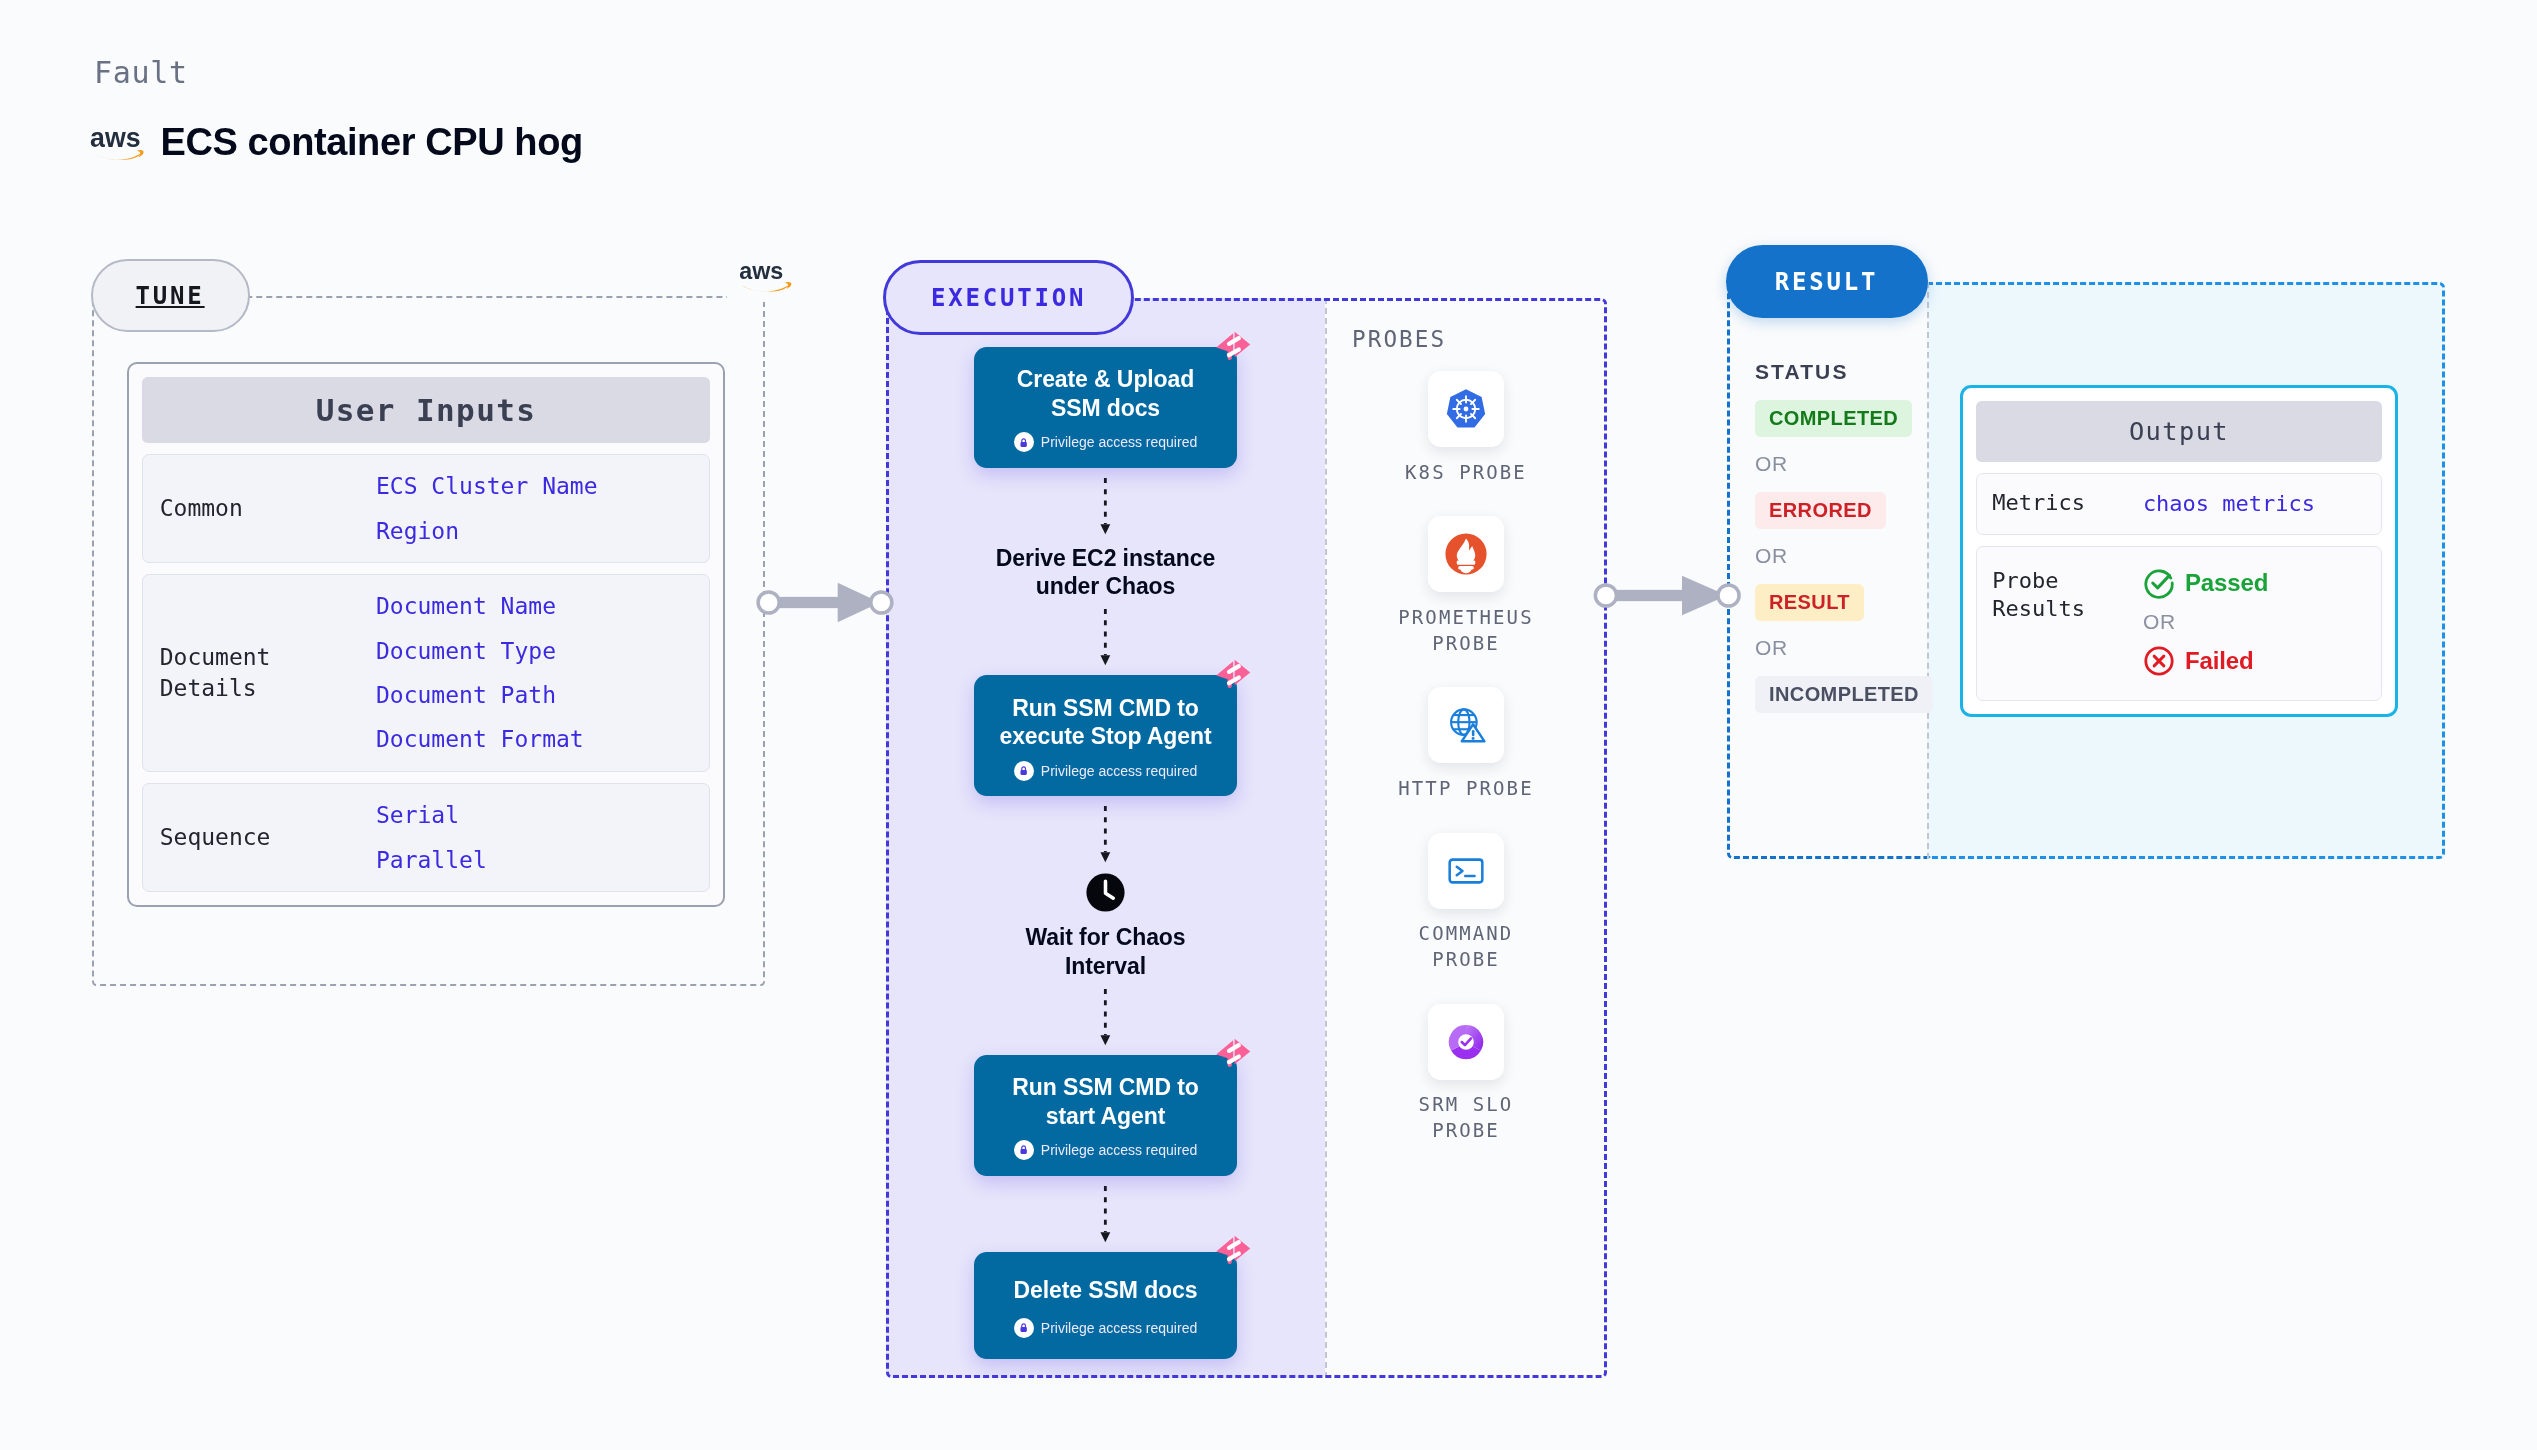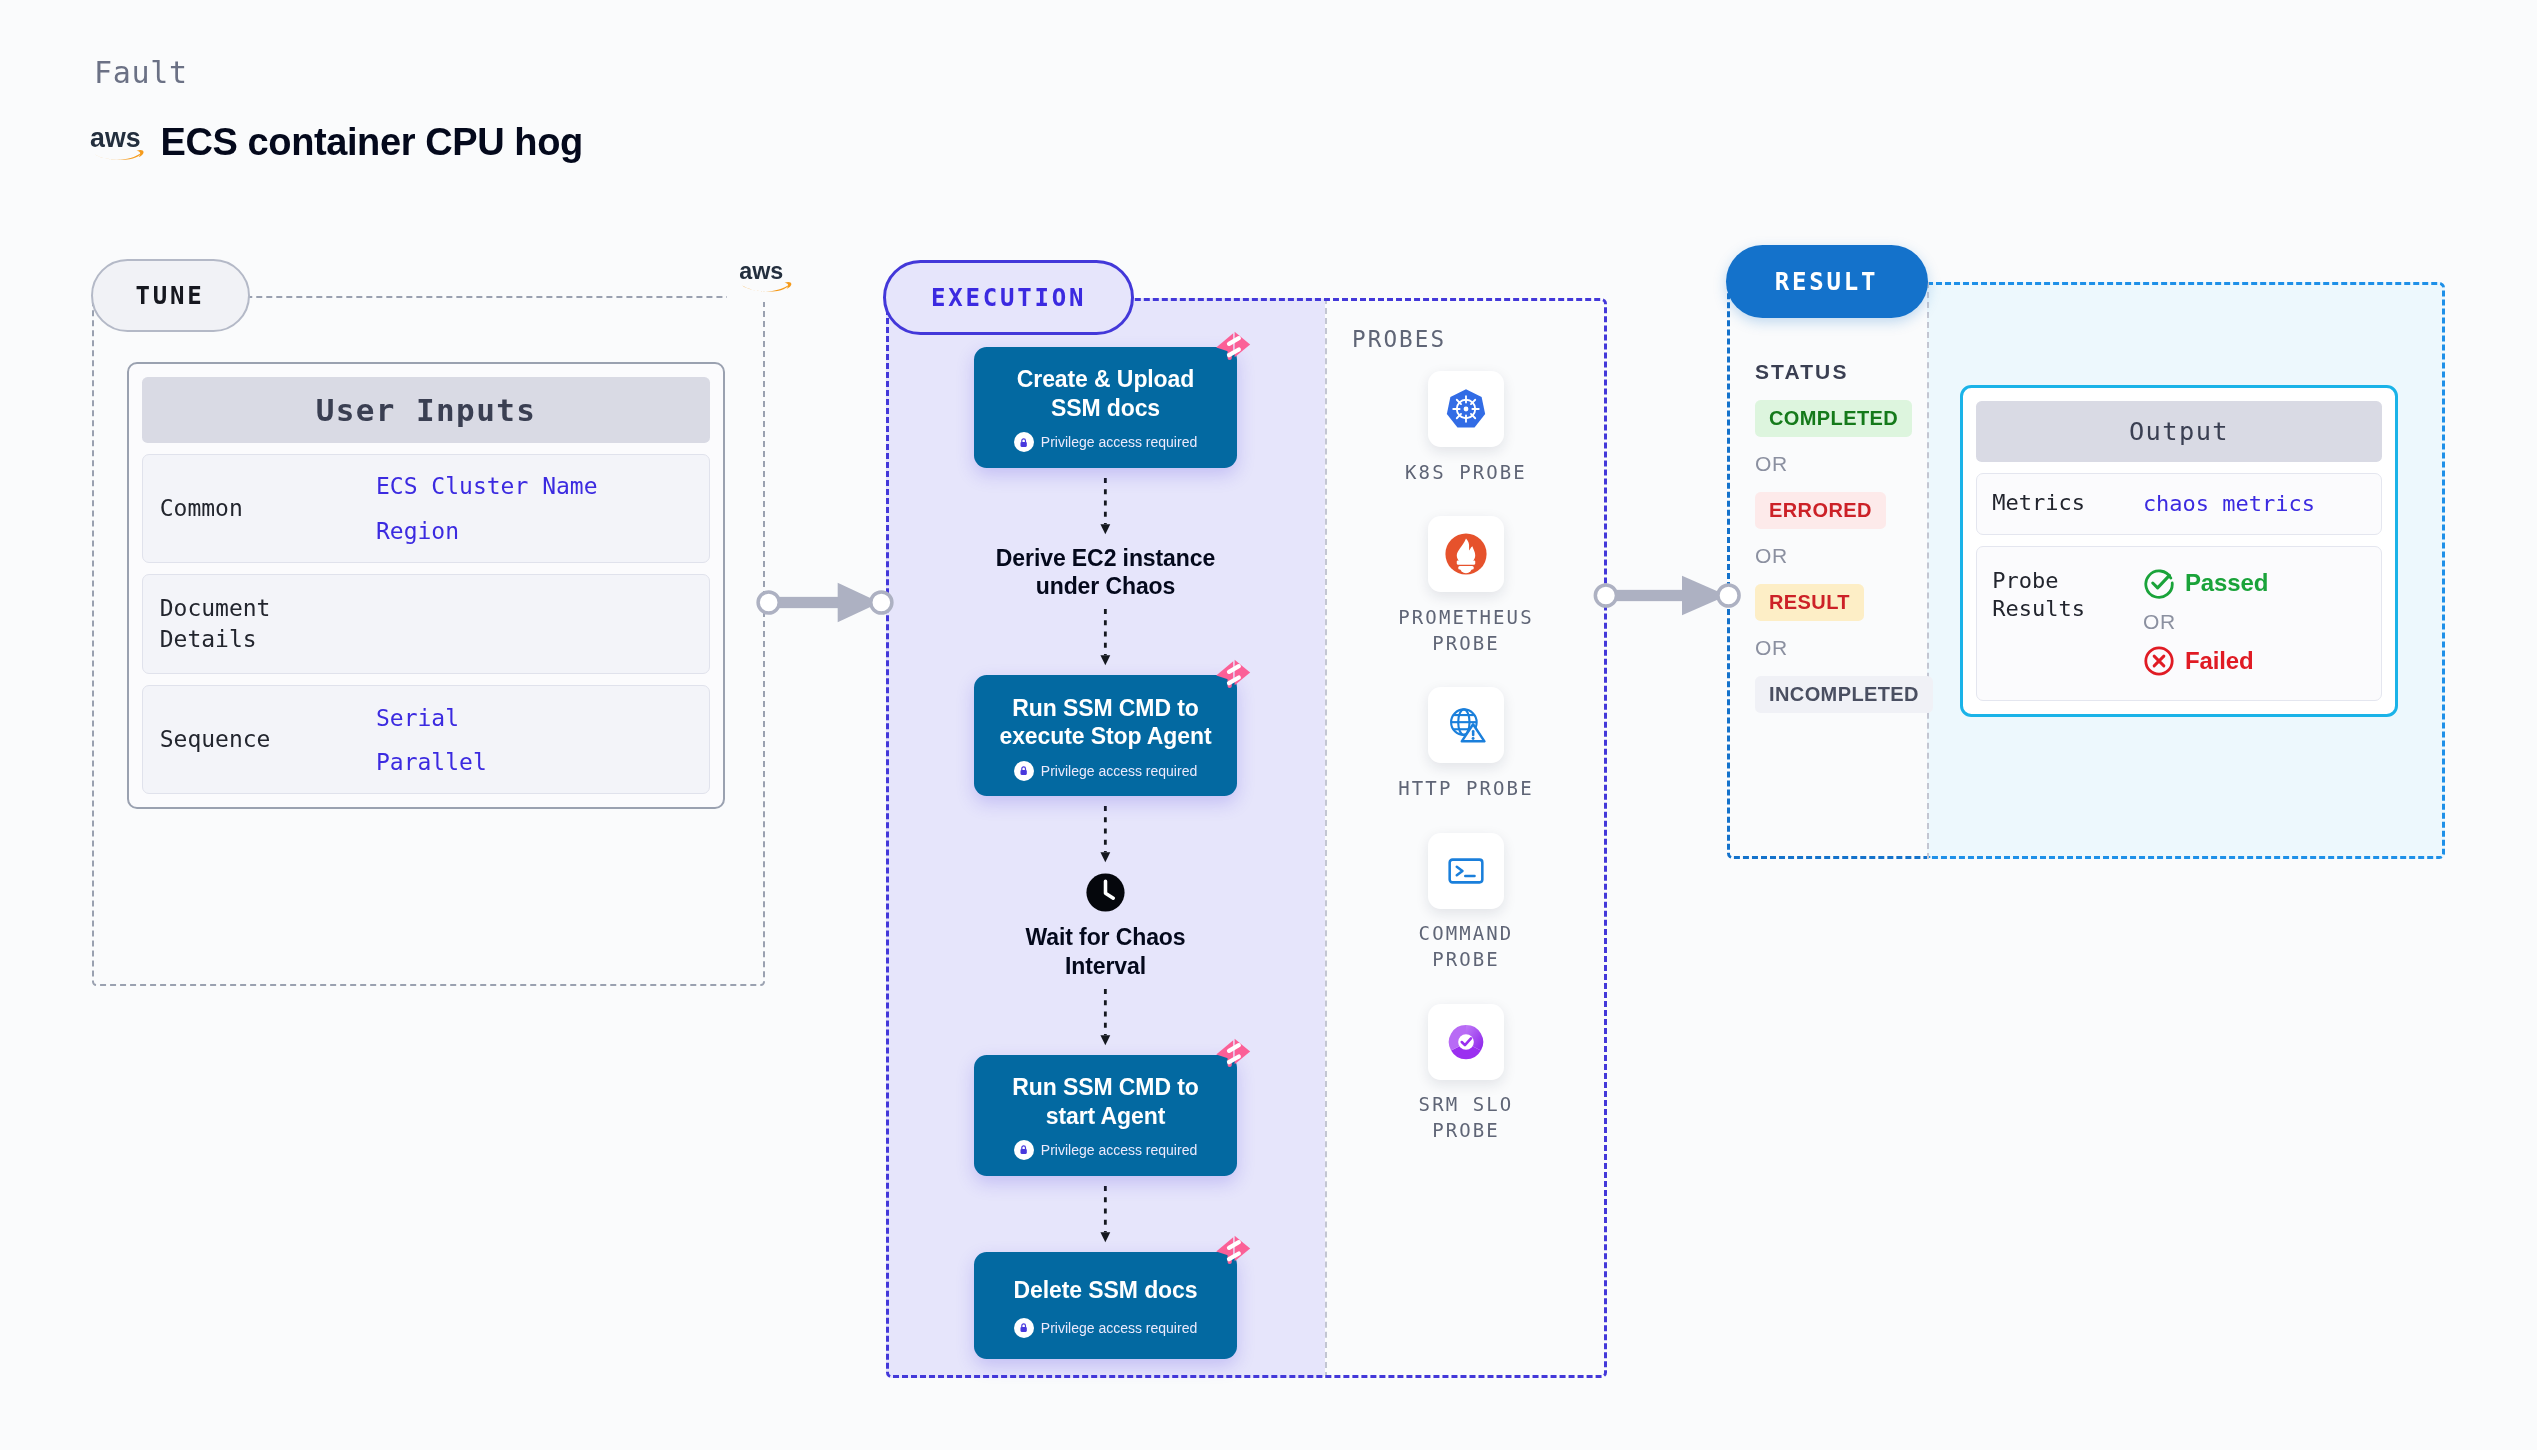--- a/index.html
+++ b/index.html
@@ -40,21 +40,21 @@
   
   #tune-panel { left: 92px; top: 296px; width: 673px; height: 690px; }
   #tune-panel .dash {
     position: absolute; inset: 0;
     border: 2.8px dashed #9aa1b0; border-radius: 4.2px;
     background: #fafbfc;
   }
   #tune-badge {
     left: -1.4px; top: -37px; width: 159px; height: 73px;
     background: #f1f2f6; border: 2.8px solid #b4b9c7;
-    color: #16181f; font-size: 24px;
+    color: #16181f; font-size: 24px; text-decoration: underline;
   }
   #tune-aws {
     position: absolute; right: -40px; top: -44px;
     background: #fafbfc; padding: 5.6px 10px; z-index: 5;
   }
 
   .ui-card {
     position: absolute; left: 35px; top: 66px; width: 598px;
     border: 2.8px solid #9aa1b0; border-radius: 10px;
     background: #fbfbfd; padding: 12.7px;
@@ -256,20 +256,26 @@
         <div class="ui-sec-label">Common</div>
         <div class="ui-sec-vals">
           <div class="ui-val">ECS Cluster Name</div>
           <div class="ui-val">Region</div>
         </div>
       </div>
 
       <div class="ui-sec">
         <div class="ui-sec-label">Document
 Details</div>
+        <div class="ui-sec-vals">
+          <div class="ui-val">Document Name</div>
+          <div class="ui-val">Document Type</div>
+          <div class="ui-val">Document Path</div>
+          <div class="ui-val">Document Format</div>
+        </div>
       </div>
 
       <div class="ui-sec">
         <div class="ui-sec-label">Sequence</div>
         <div class="ui-sec-vals">
           <div class="ui-val">Serial</div>
           <div class="ui-val">Parallel</div>
         </div>
       </div>
     </div>

